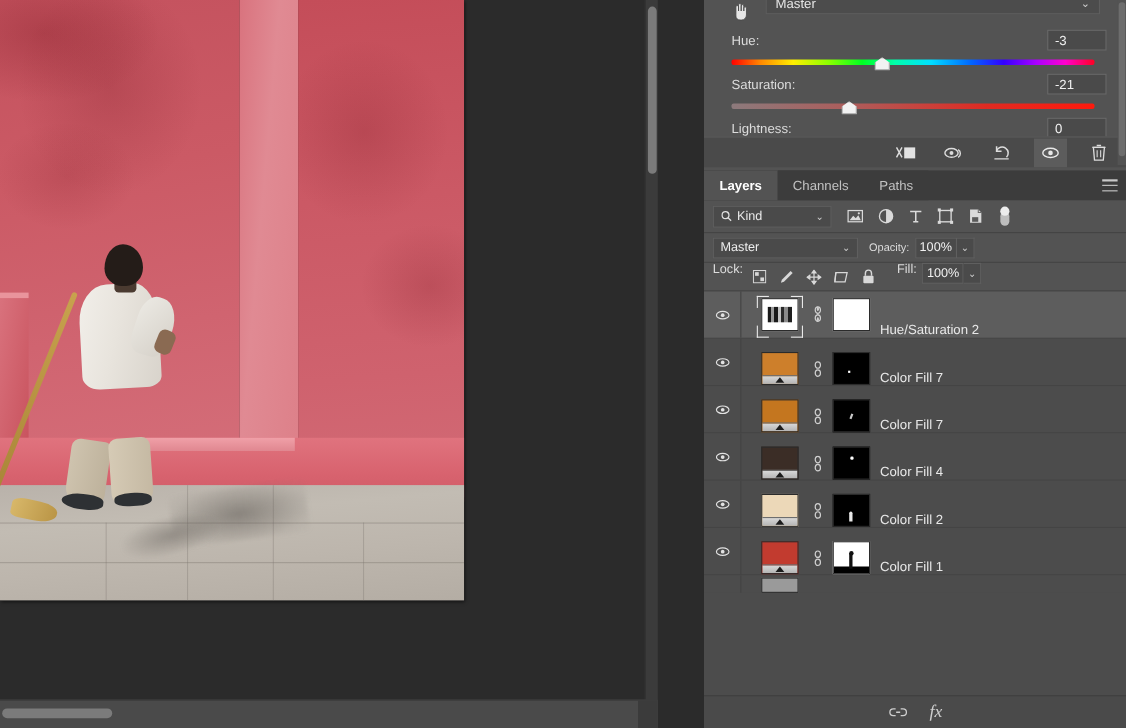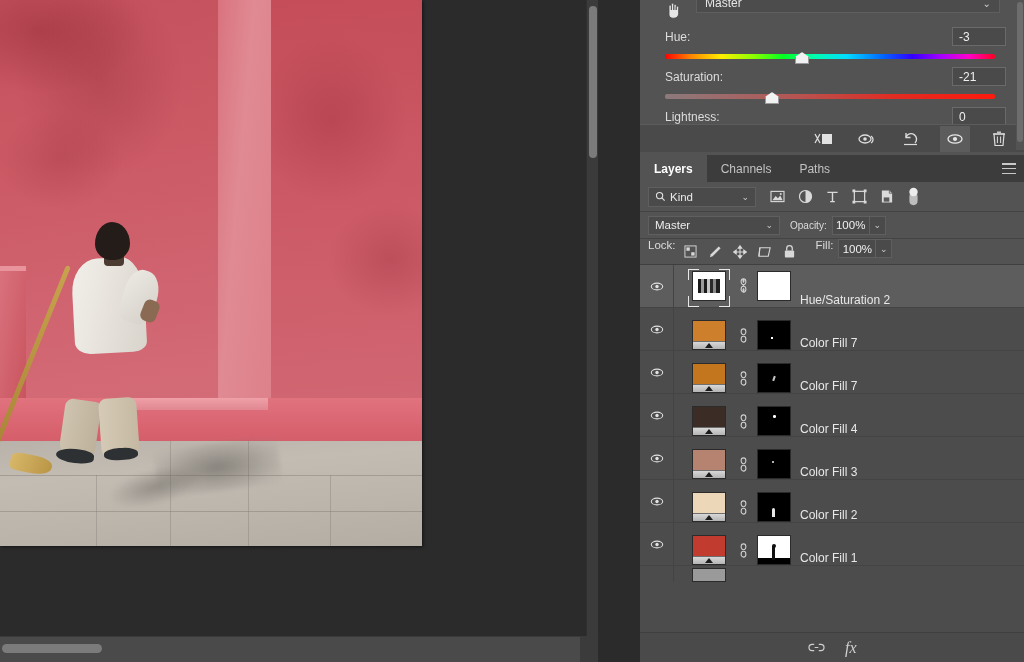--- a/index.html
+++ b/index.html
@@ -731,45 +731,20 @@
                 <ellipse cx="6" cy="12" rx="2.6" ry="3.2" fill="none" stroke="#cfcfcf" stroke-width="1.2"></ellipse>
               </svg>
             </span>
             <div class="mask-thumb" style="margin-left:6px;background:#000000;">
               <div style="position:absolute;left:15px;top:8px;width:2.5px;height:2.5px;background:#fff;border-radius:50%;"></div>
             </div>
           </div>
           <span class="layer-name">Color Fill 4</span>
         </div>
 
-        <div class="layer-row">
-          <div class="eye-cell">
-            <svg class="svgi" width="16" height="11" viewBox="0 0 18 12">
-              <ellipse cx="9" cy="6" rx="6.4" ry="3.8" fill="none" stroke="#e2e2e2" stroke-width="1.2"></ellipse>
-              <circle cx="9" cy="6" r="1.9" fill="#e2e2e2"></circle>
-            </svg>
-          </div>
-          <div class="thumb-cell">
-            <div style="width:52px;display:flex;align-items:center;justify-content:center;">
-              <div class="layer-thumb" style="background:#b5836f;">
-                <div class="grad-bar"></div>
-              </div>
-            </div>
-            <span class="link-icon">
-              <svg class="svgi" width="11" height="15" viewBox="0 0 12 16">
-                <ellipse cx="6" cy="4" rx="2.6" ry="3.2" fill="none" stroke="#cfcfcf" stroke-width="1.2"></ellipse>
-                <ellipse cx="6" cy="12" rx="2.6" ry="3.2" fill="none" stroke="#cfcfcf" stroke-width="1.2"></ellipse>
-              </svg>
-            </span>
-            <div class="mask-thumb" style="margin-left:6px;background:#000000;">
-              <div style="position:absolute;left:14px;top:11px;width:2px;height:2px;background:#b0b0b0;"></div>
-            </div>
-          </div>
-          <span class="layer-name">Color Fill 3</span>
-        </div>
 
         <div class="layer-row">
           <div class="eye-cell">
             <svg class="svgi" width="16" height="11" viewBox="0 0 18 12">
               <ellipse cx="9" cy="6" rx="6.4" ry="3.8" fill="none" stroke="#e2e2e2" stroke-width="1.2"></ellipse>
               <circle cx="9" cy="6" r="1.9" fill="#e2e2e2"></circle>
             </svg>
           </div>
           <div class="thumb-cell">
             <div style="width:52px;display:flex;align-items:center;justify-content:center;">

